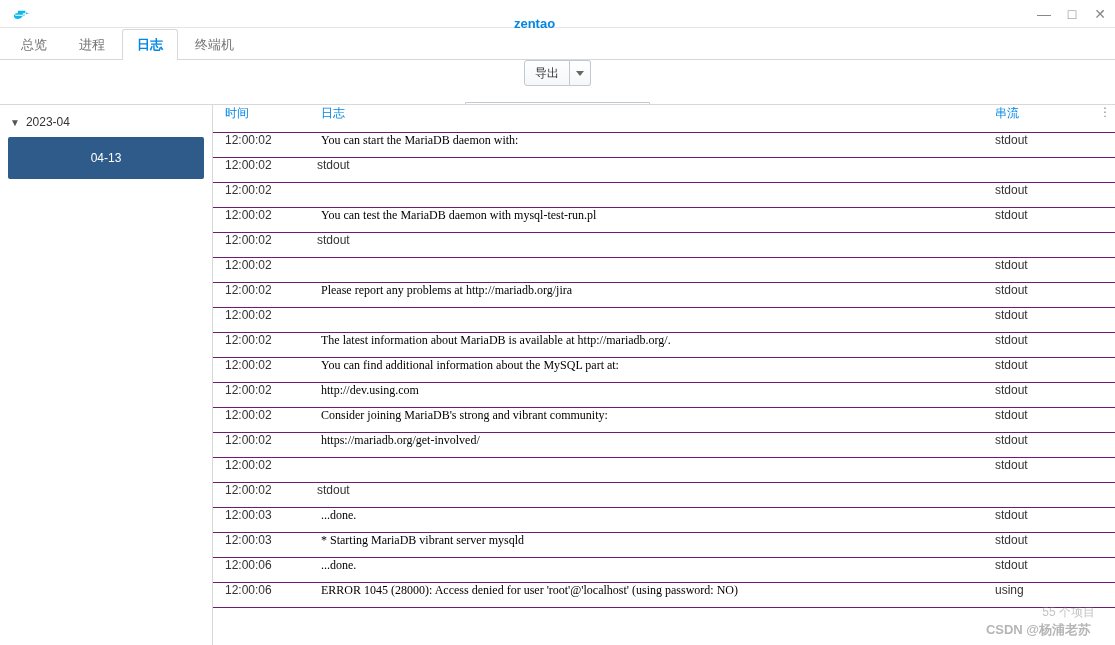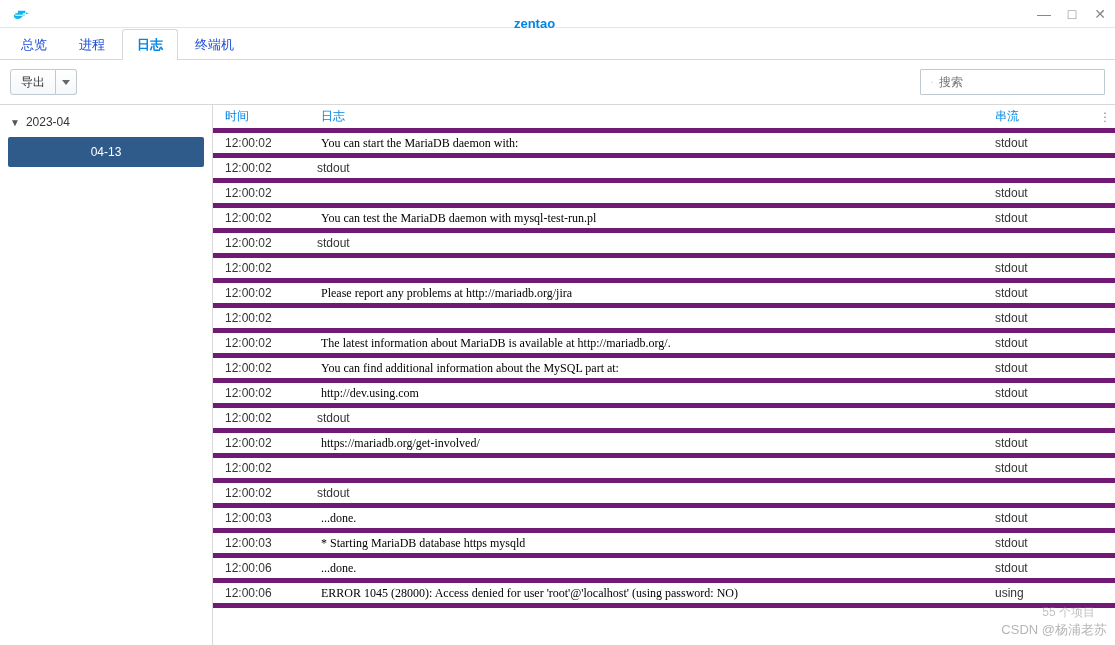--- a/index.html
+++ b/index.html
@@ -4,47 +4,47 @@
   <style>
     * { box-sizing: border-box; margin: 0; padding: 0; }
     body { font-family: Arial, "Microsoft YaHei", sans-serif; font-size: 12px; color: #333; background: #fff; width: 1115px; height: 645px; overflow: hidden; }
     .window { display: flex; flex-direction: column; height: 100%; }
     .titlebar { display: flex; align-items: center; height: 28px; padding: 0 8px; border-bottom: 1px solid #e5e5e5; }
     .titlebar .logo { width: 20px; height: 20px; margin-left: 4px; }
     .titlebar .title { flex: 1; text-align: center; color: #0086e5; font-size: 13px; font-weight: bold; margin-top: 20px; }
     .titlebar .controls { display: flex; gap: 14px; color: #888; font-size: 14px; }
     .titlebar .controls span { cursor: pointer; width: 14px; text-align: center; }
     .tabs { display: flex; align-items: flex-end; height: 32px; padding: 0 6px; gap: 2px; }
-    .tab { padding: 6px 14px; font-size: 13px; color: #1d4ed8; cursor: pointer; border: 1px solid transparent; border-bottom: none; border-radius: 3px 3px 0 0; }
+    .tab { padding: 6px 14px; font-size: 13px; color: #737373; cursor: pointer; border: 1px solid transparent; border-bottom: none; border-radius: 3px 3px 0 0; }
     .tab.active { color: #0086e5; border-color: #d8d8d8; font-weight: bold; background: #fff; position: relative; z-index: 2; }
     .tab-underline { border-bottom: 1px solid #d8d8d8; margin-top: -1px; }
-    .toolbar { display: flex; align-items: center; height: 44px; padding: 0 10px; gap: 8px; }
+    .toolbar { display: flex; align-items: center; height: 44px; padding: 0 10px; gap: 8px; flex-direction: column; }
     .btn { display: inline-flex; align-items: center; height: 26px; padding: 0 10px; border: 1px solid #c1c9d0; border-radius: 3px; background: linear-gradient(#fff,#f5f7f9); color: #333; cursor: pointer; }
     .btn-split { display: inline-flex; }
     .btn-split .btn:first-child { border-radius: 3px 0 0 3px; }
     .btn-split .btn.caret { border-radius: 0 3px 3px 0; border-left: none; padding: 0 6px; }
     .spacer { flex: 1; }
     .search-box { display: flex; align-items: center; width: 185px; height: 26px; border: 1px solid #c1c9d0; border-radius: 1px; padding: 0 10px; gap: 6px; }
     .search-box input { border: none; outline: none; flex: 1; font-size: 12px; }
     .search-icon { width: 13px; height: 13px; }
     .content { flex: 1; display: flex; min-height: 0; }
     .sidebar { width: 213px; border-right: 1px solid #d8d8d8; border-top: 1px solid #d8d8d8; padding: 6px 8px; }
     .tree-node { display: flex; align-items: center; gap: 6px; padding: 4px 2px; cursor: pointer; }
     .tree-node .arrow { font-size: 10px; color: #555; }
-    .tree-child { margin: 4px 0; background: #2f5b8a; color: #fff; padding: 8px 0; text-align: center; border-radius: 2px; cursor: pointer; }
+    .tree-child { margin: 4px 0; background: #2f5b8a; color: #fff; padding: 14px 0; text-align: center; border-radius: 2px; cursor: pointer; }
     .main { flex: 1; display: flex; flex-direction: column; min-width: 0; border-top: 1px solid #d8d8d8; }
-    .table-head, .table-row { display: flex; align-items: center; border-bottom: 5px solid #701a75; }
+    .table-head, .table-row { display: flex; border-bottom: 1px solid #701a75; }
     .table-head { height: 28px; background: #fff; color: #0086e5; font-weight: 500; }
     .table-row { height: 25px; }
     .col-time { width: 104px; padding-left: 12px; }
     .col-log { flex: 1; padding-left: 4px; font-family: Liberation Serif, serif; white-space: nowrap; overflow: hidden; color: #000000; }
     .col-stream { width: 100px; }
     .col-menu { width: 20px; text-align: center; color: #888; cursor: pointer; }
     .table-body { flex: 1; overflow: auto; position: relative; }
-    .watermark { position: absolute; right: 8px; bottom: 6px; color: rgba(120,120,120,0.55); font-size: 13px; pointer-events: none; }
+    .watermark { position: absolute; right: 24px; bottom: 6px; color: rgba(120,120,120,0.55); font-size: 13px; pointer-events: none; font-weight: bold; }
     .watermark2 { position: absolute; right: 20px; bottom: 24px; color: rgba(120,120,120,0.45); font-size: 12px; pointer-events: none; margin-left: 40px; }
     ::-webkit-scrollbar { width: 8px; }
     ::-webkit-scrollbar-thumb { background: #c8cdd4; border-radius: 4px; }
   </style>
 </head>
 <body>
 
 <div class="window">
   <div class="titlebar">
     <span class="logo">
@@ -163,20 +163,21 @@
             <div class="col-menu"></div>
           </div>
           <div class="table-row">
             <div class="col-time">12:00:02</div>
             <div class="col-log">http://dev.using.com</div>
             <div class="col-stream">stdout</div>
             <div class="col-menu"></div>
           </div>
           <div class="table-row">
             <div class="col-time">12:00:02</div>
+            <div class="col-log">Consider joining MariaDB's strong and vibrant community:</div>
             <div class="col-stream">stdout</div>
             <div class="col-menu"></div>
           </div>
           <div class="table-row">
             <div class="col-time">12:00:02</div>
             <div class="col-log">https://mariadb.org/get-involved/</div>
             <div class="col-stream">stdout</div>
             <div class="col-menu"></div>
           </div>
           <div class="table-row">
@@ -191,21 +192,21 @@
             <div class="col-menu"></div>
           </div>
           <div class="table-row">
             <div class="col-time">12:00:03</div>
             <div class="col-log">   ...done.</div>
             <div class="col-stream">stdout</div>
             <div class="col-menu"></div>
           </div>
           <div class="table-row">
             <div class="col-time">12:00:03</div>
-            <div class="col-log"> * Starting MariaDB database https mysqld</div>
+            <div class="col-log"> * Starting MariaDB vibrant server mysqld</div>
             <div class="col-stream">stdout</div>
             <div class="col-menu"></div>
           </div>
           <div class="table-row">
             <div class="col-time">12:00:06</div>
             <div class="col-log">   ...done.</div>
             <div class="col-stream">stdout</div>
             <div class="col-menu"></div>
           </div>
           <div class="table-row">

